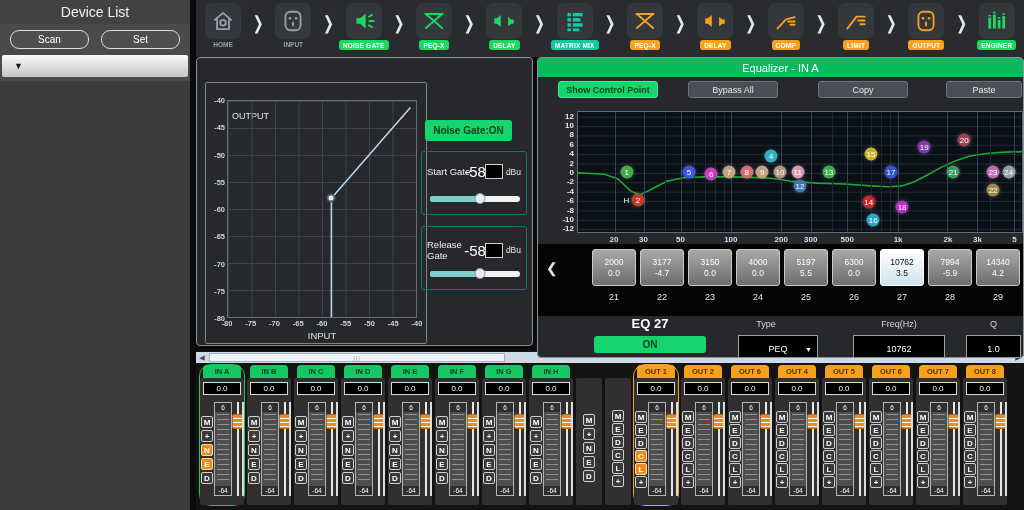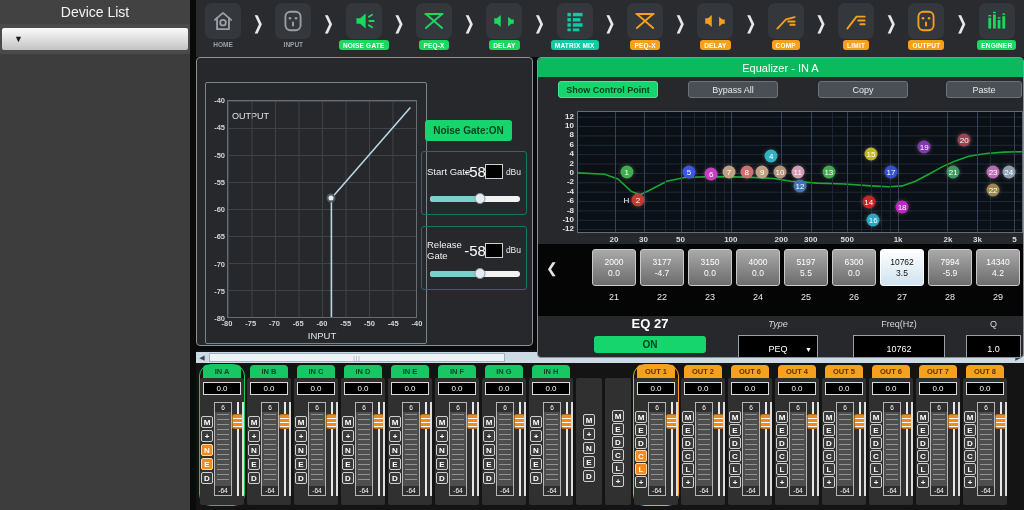--- a/index.html
+++ b/index.html
@@ -137,20 +137,24 @@
 svg.curve{position:absolute;inset:0;width:100%;height:100%;overflow:visible;}
 </style>
 </head>
 <body>
 
 <div class="app">
 
   <div class="sidebar">
     <div class="sb-top">
       <div class="sb-title">Device List</div>
+      <div class="sb-btns">
+        <div class="sb-btn">Scan</div>
+        <div class="sb-btn">Set</div>
+      </div>
       <div class="sb-drop">
         <span>▼</span>
       </div>
     </div>
   </div>
 
   <div class="toolbar" id="toolbar">
       <div class="tb-item">
         <div class="tb-tile">
           <svg viewBox="0 0 24 24" fill="none" stroke="#9aa0a6" style="color:#9aa0a6" stroke-width="1.7" stroke-linecap="round" stroke-linejoin="round">
@@ -490,21 +494,21 @@
           <div class="bandnum">25</div>
           <div class="bandnum">26</div>
           <div class="bandnum">27</div>
           <div class="bandnum">28</div>
           <div class="bandnum">29</div>
         </div>
     </div>
     <div class="eq-detail">
       <div class="eq-name">EQ 27</div>
       <div class="eq-on">ON</div>
-      <div class="fld-lbl" style="left:200px;width:80px;font-style:italic;">Type</div>
+      <div class="fld-lbl" style="left:188px;width:80px;">Type</div>
       <div class="fld-box" style="left:200px;width:80px;">
         <span>PEQ</span>
         <span class="fld-caret">▼</span>
       </div>
       <div class="fld-lbl" style="left:315px;width:92px;">Freq(Hz)</div>
       <div class="fld-box" style="left:315px;width:92px;">
         <span>10762</span>
       </div>
       <div class="fld-lbl" style="left:428px;width:55px;">Q</div>
       <div class="fld-box" style="left:428px;width:55px;">

